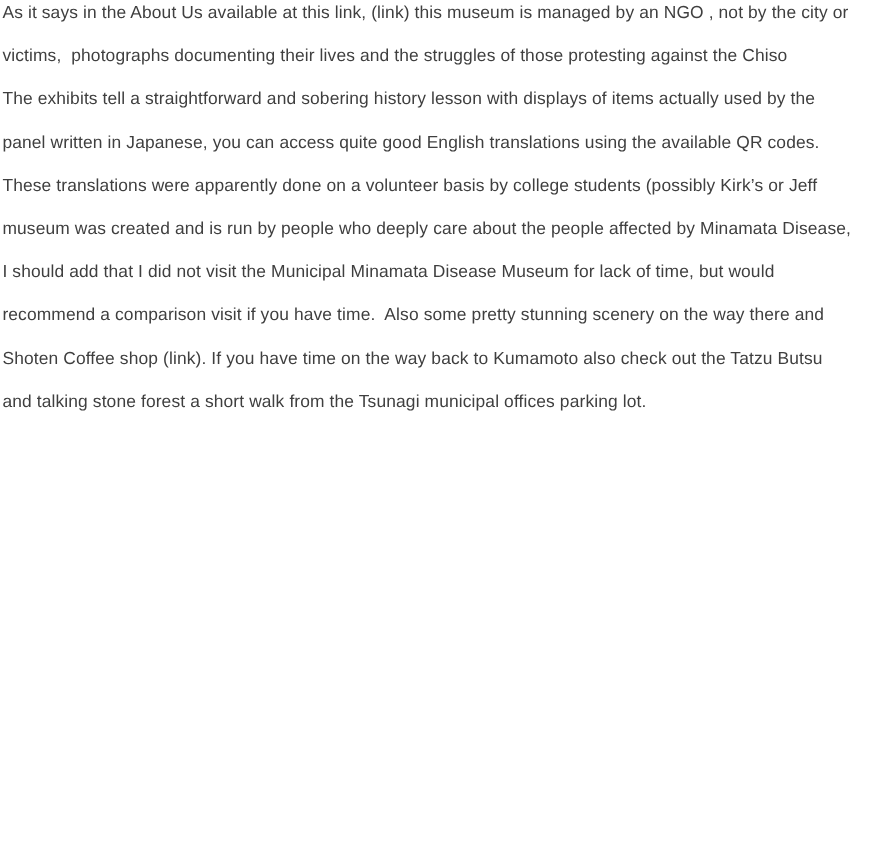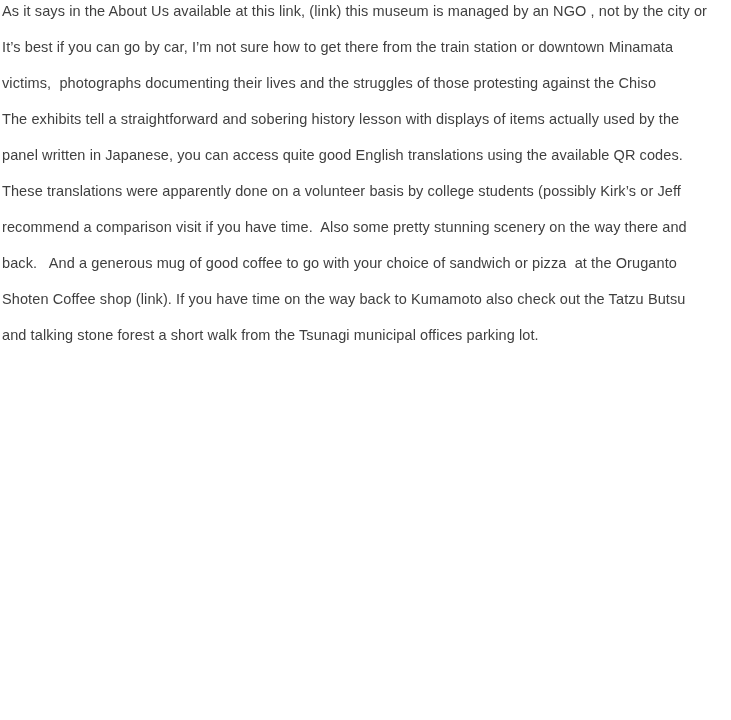--- a/index.html
+++ b/index.html
@@ -33,33 +33,33 @@
     overflow: visible;
   }
 </style>
 </head>
 <body>
 
 <div class="doc">
 
   <div class="paragraph">
     <div class="line">As it says in the About Us available at this link, (link) this museum is managed by an NGO , not by the city or</div>
-    <div class="line">It’s best if you can go by car, I’m not sure how to get there from the train station or downtown Minamata</div>
   </div>
 
   <div class="paragraph">
     <div class="line">victims,  photographs documenting their lives and the struggles of those protesting against the Chiso</div>
     <div class="line">The exhibits tell a straightforward and sobering history lesson with displays of items actually used by the</div>
     <div class="line">panel written in Japanese, you can access quite good English translations using the available QR codes.</div>
     <div class="line">These translations were apparently done on a volunteer basis by college students (possibly Kirk’s or Jeff</div>
   </div>
 
   <div class="paragraph">
+    <div class="line">museum was created and is run by people who deeply care about the people affected by Minamata Disease,</div>
   </div>
 
   <div class="paragraph">
+    <div class="line">I should add that I did not visit the Municipal Minamata Disease Museum for lack of time, but would</div>
     <div class="line">recommend a comparison visit if you have time.  Also some pretty stunning scenery on the way there and</div>
-    <div class="line">back.   And a generous mug of good coffee to go with your choice of sandwich or pizza  at the Oruganto</div>
     <div class="line">Shoten Coffee shop (link). If you have time on the way back to Kumamoto also check out the Tatzu Butsu</div>
     <div class="line">and talking stone forest a short walk from the Tsunagi municipal offices parking lot.</div>
   </div>
 
 </div>
 
 </body></html>

